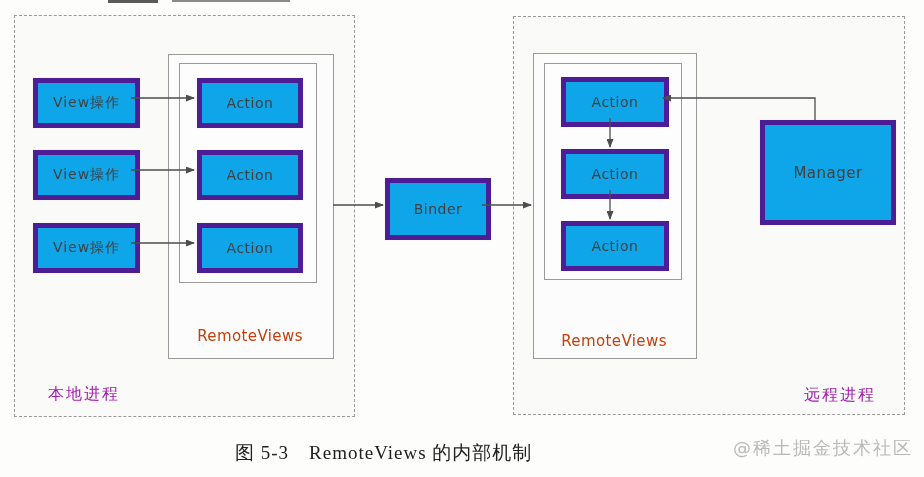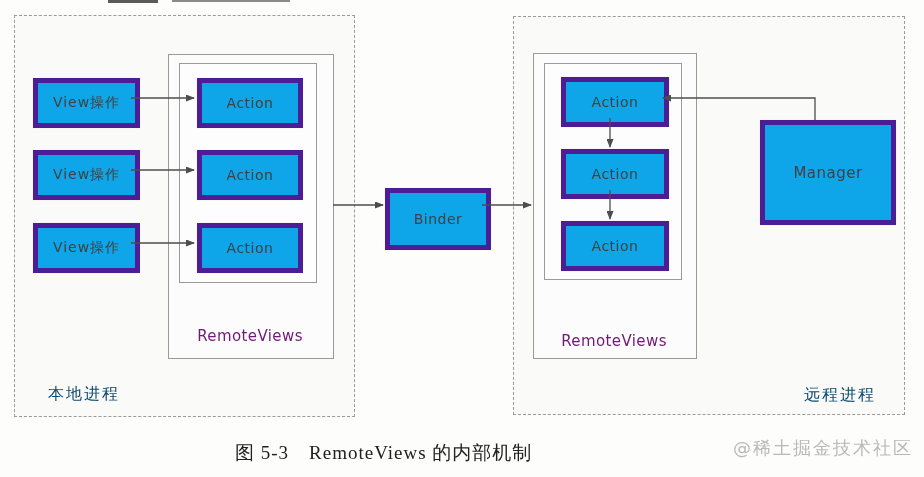--- a/index.html
+++ b/index.html
@@ -29,27 +29,27 @@
     display:flex;align-items:center;justify-content:center;
     font-size:14px;
     color:#414141;
     letter-spacing:0.5px;
   }
   .cn{font-size:14px;letter-spacing:1px;}
   .containerlabel{
     position:absolute;
     text-align:center;
     font-size:15px;
-    color:#701a75;
+    color:#c2410c;
     letter-spacing:0.4px;
   }
   .processlabel{
     position:absolute;
     font-size:16px;
-    color:#0c4a6e;
+    color:#a21caf;
     letter-spacing:2px;
   }
   .overlay{
     position:absolute;left:0;top:0;
     pointer-events:none;
   }
   .artifact{
     position:absolute;
     background:#5a5a5a;
   }
@@ -88,21 +88,21 @@
   <div class="node cn" style="left:33px;top:150px;width:97px;height:40px;">View操作</div>
   <div class="node cn" style="left:33px;top:223px;width:97px;height:40px;">View操作</div>
 
   <div class="solidbox" style="left:168px;top:54px;width:164px;height:303px;"></div>
   <div class="solidbox" style="left:179px;top:63px;width:136px;height:218px;"></div>
   <div class="node" style="left:197px;top:78px;width:96px;height:40px;">Action</div>
   <div class="node" style="left:197px;top:150px;width:96px;height:40px;">Action</div>
   <div class="node" style="left:197px;top:223px;width:96px;height:40px;">Action</div>
   <div class="containerlabel" style="left:168px;top:327px;width:164px;">RemoteViews</div>
 
-  <div class="node" style="left:385px;top:188px;width:96px;height:52px;">Binder</div>
+  <div class="node" style="left:385px;top:178px;width:96px;height:52px;">Binder</div>
 
   <div class="dashedbox" style="left:513px;top:16px;width:390px;height:397px;"></div>
   <div class="processlabel" style="left:804px;top:385px;">远程进程</div>
 
   <div class="solidbox" style="left:533px;top:53px;width:162px;height:304px;"></div>
   <div class="solidbox" style="left:544px;top:63px;width:136px;height:215px;"></div>
   <div class="node" style="left:561px;top:77px;width:98px;height:40px;">Action</div>
   <div class="node" style="left:561px;top:149px;width:98px;height:40px;">Action</div>
   <div class="node" style="left:561px;top:221px;width:98px;height:40px;">Action</div>
   <div class="containerlabel" style="left:533px;top:332px;width:162px;">RemoteViews</div>

